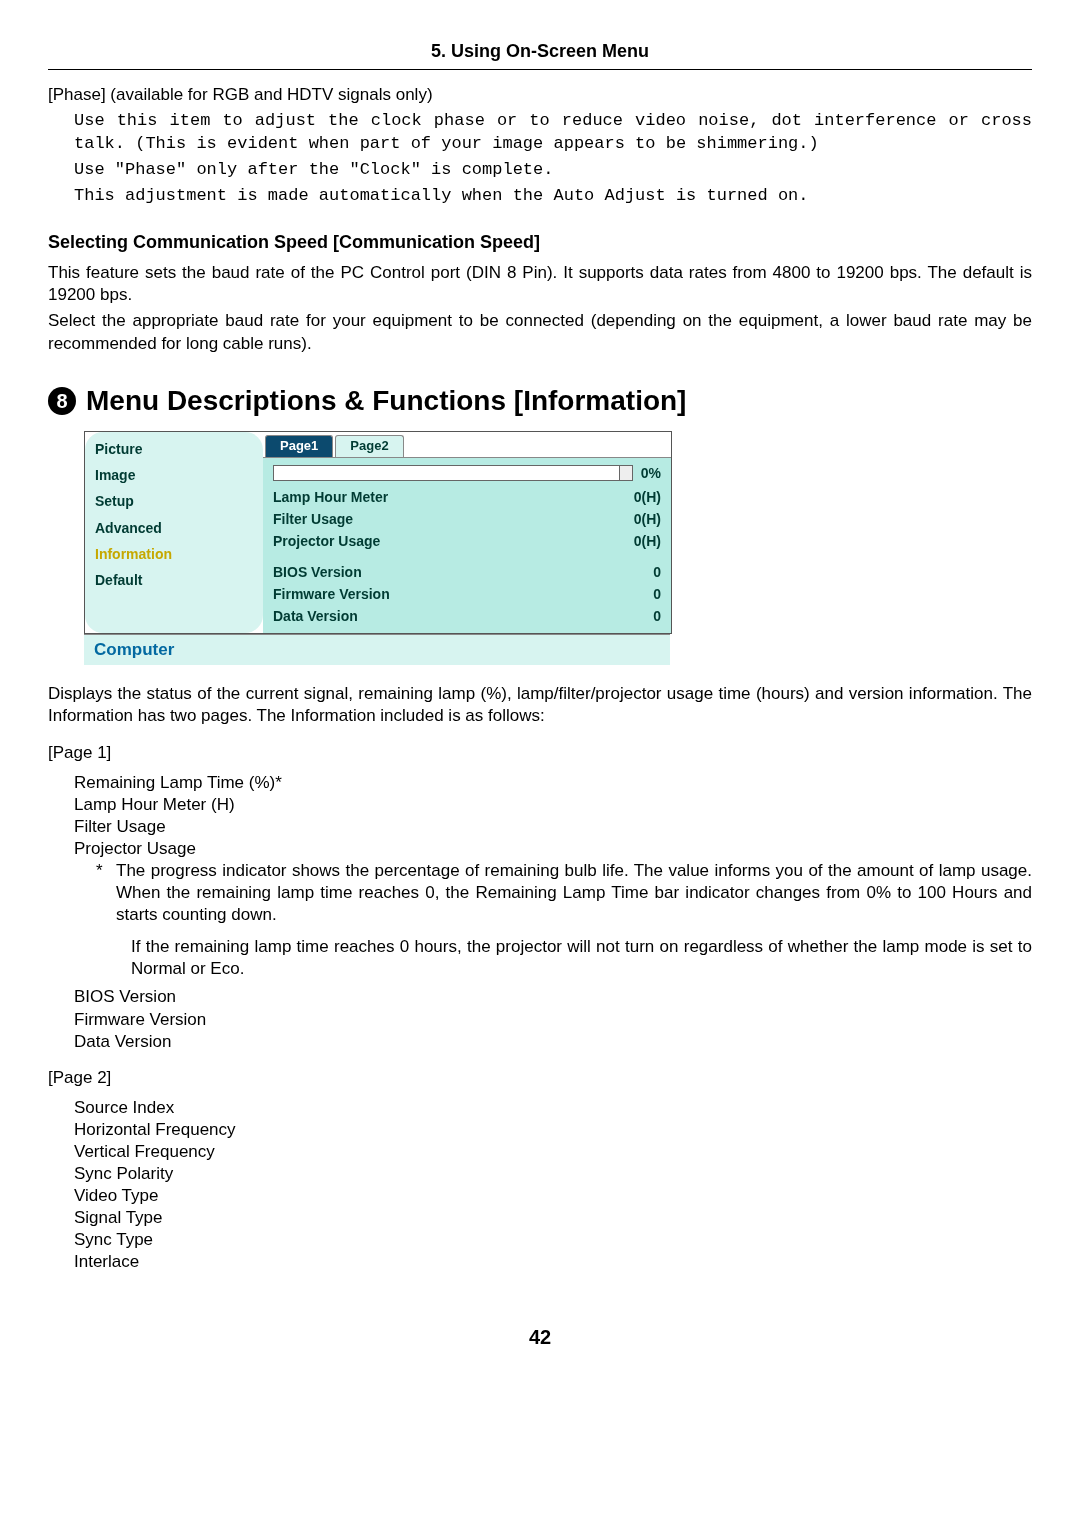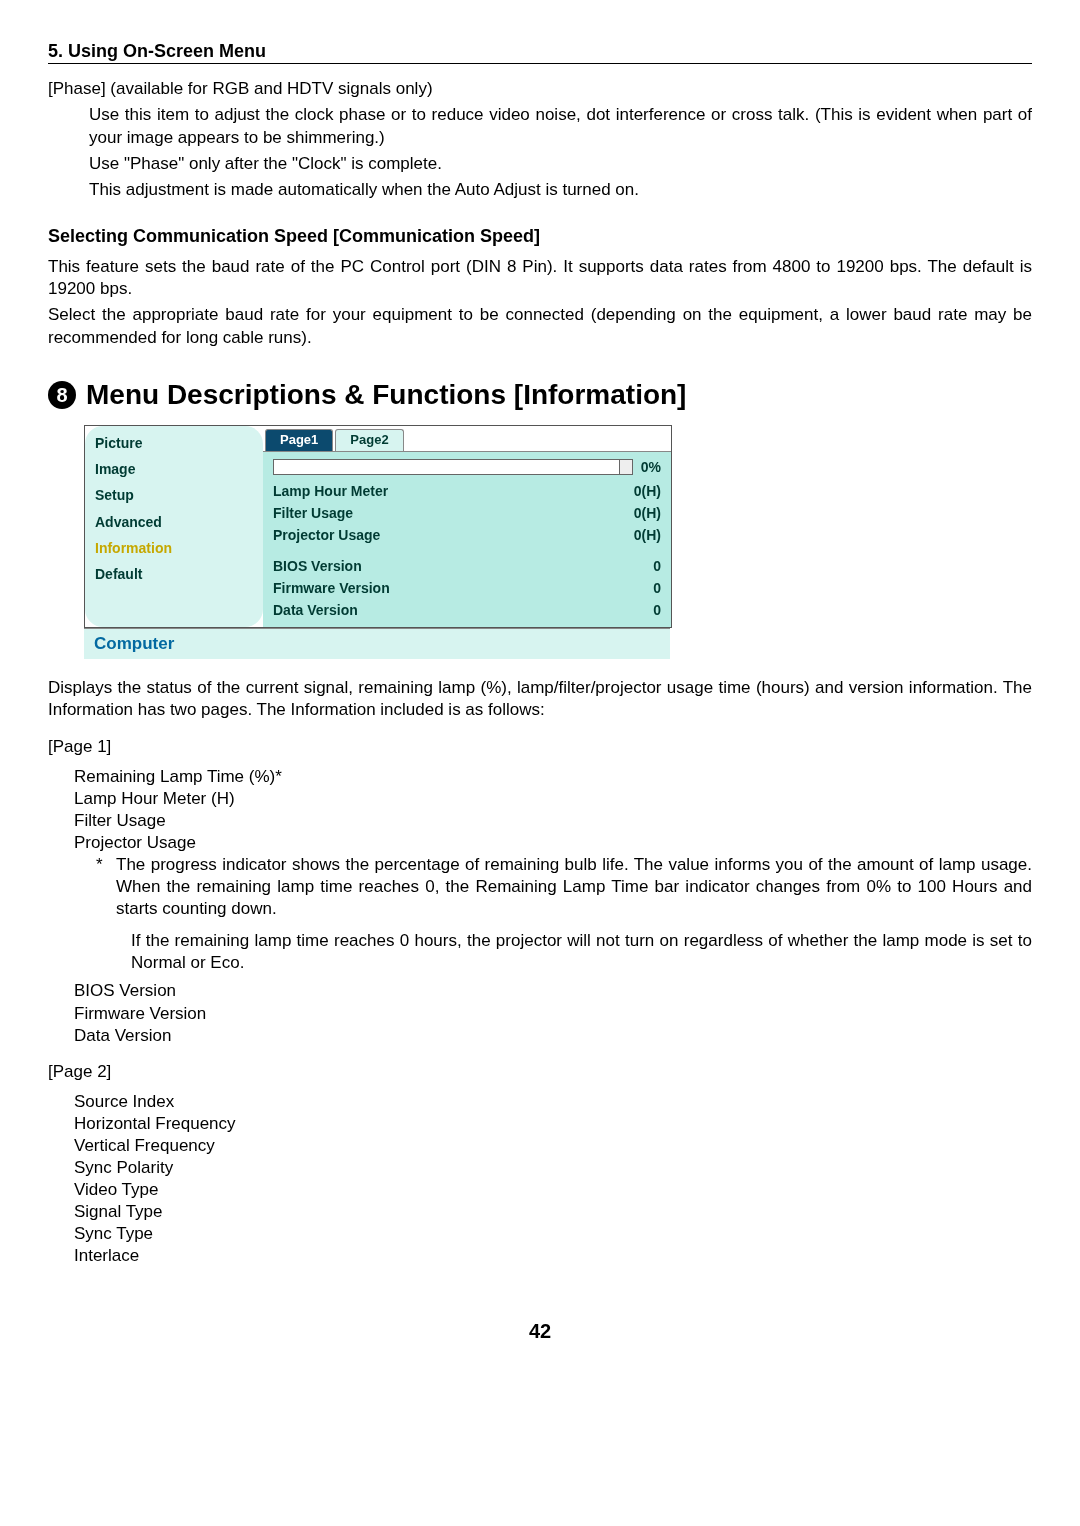--- a/index.html
+++ b/index.html
@@ -5,28 +5,29 @@
   body {
     font-family: Arial, Helvetica, sans-serif;
     max-width: 1080px;
     margin: 0 auto;
     padding: 40px 48px;
     color: #000;
     font-size: 17px;
     line-height: 1.3;
   }
   .chapter-header {
-    text-align: left;
+    text-align: center;
     font-weight: bold;
     font-size: 18px;
+    padding-bottom: 6px;
     border-bottom: 1px solid #000;
     margin-bottom: 14px;
   }
   .para { margin: 0 0 4px 0; text-align: justify; }
-  .indent1 { margin-left: 41px; }
+  .indent1 { margin-left: 26px; font-family: Liberation Mono, monospace; }
   .subheading {
     font-weight: bold;
     font-size: 18px;
     margin-top: 24px;
     margin-bottom: 8px;
   }
   .section-title {
     font-weight: 900;
     font-size: 28px;
     margin-top: 28px;

